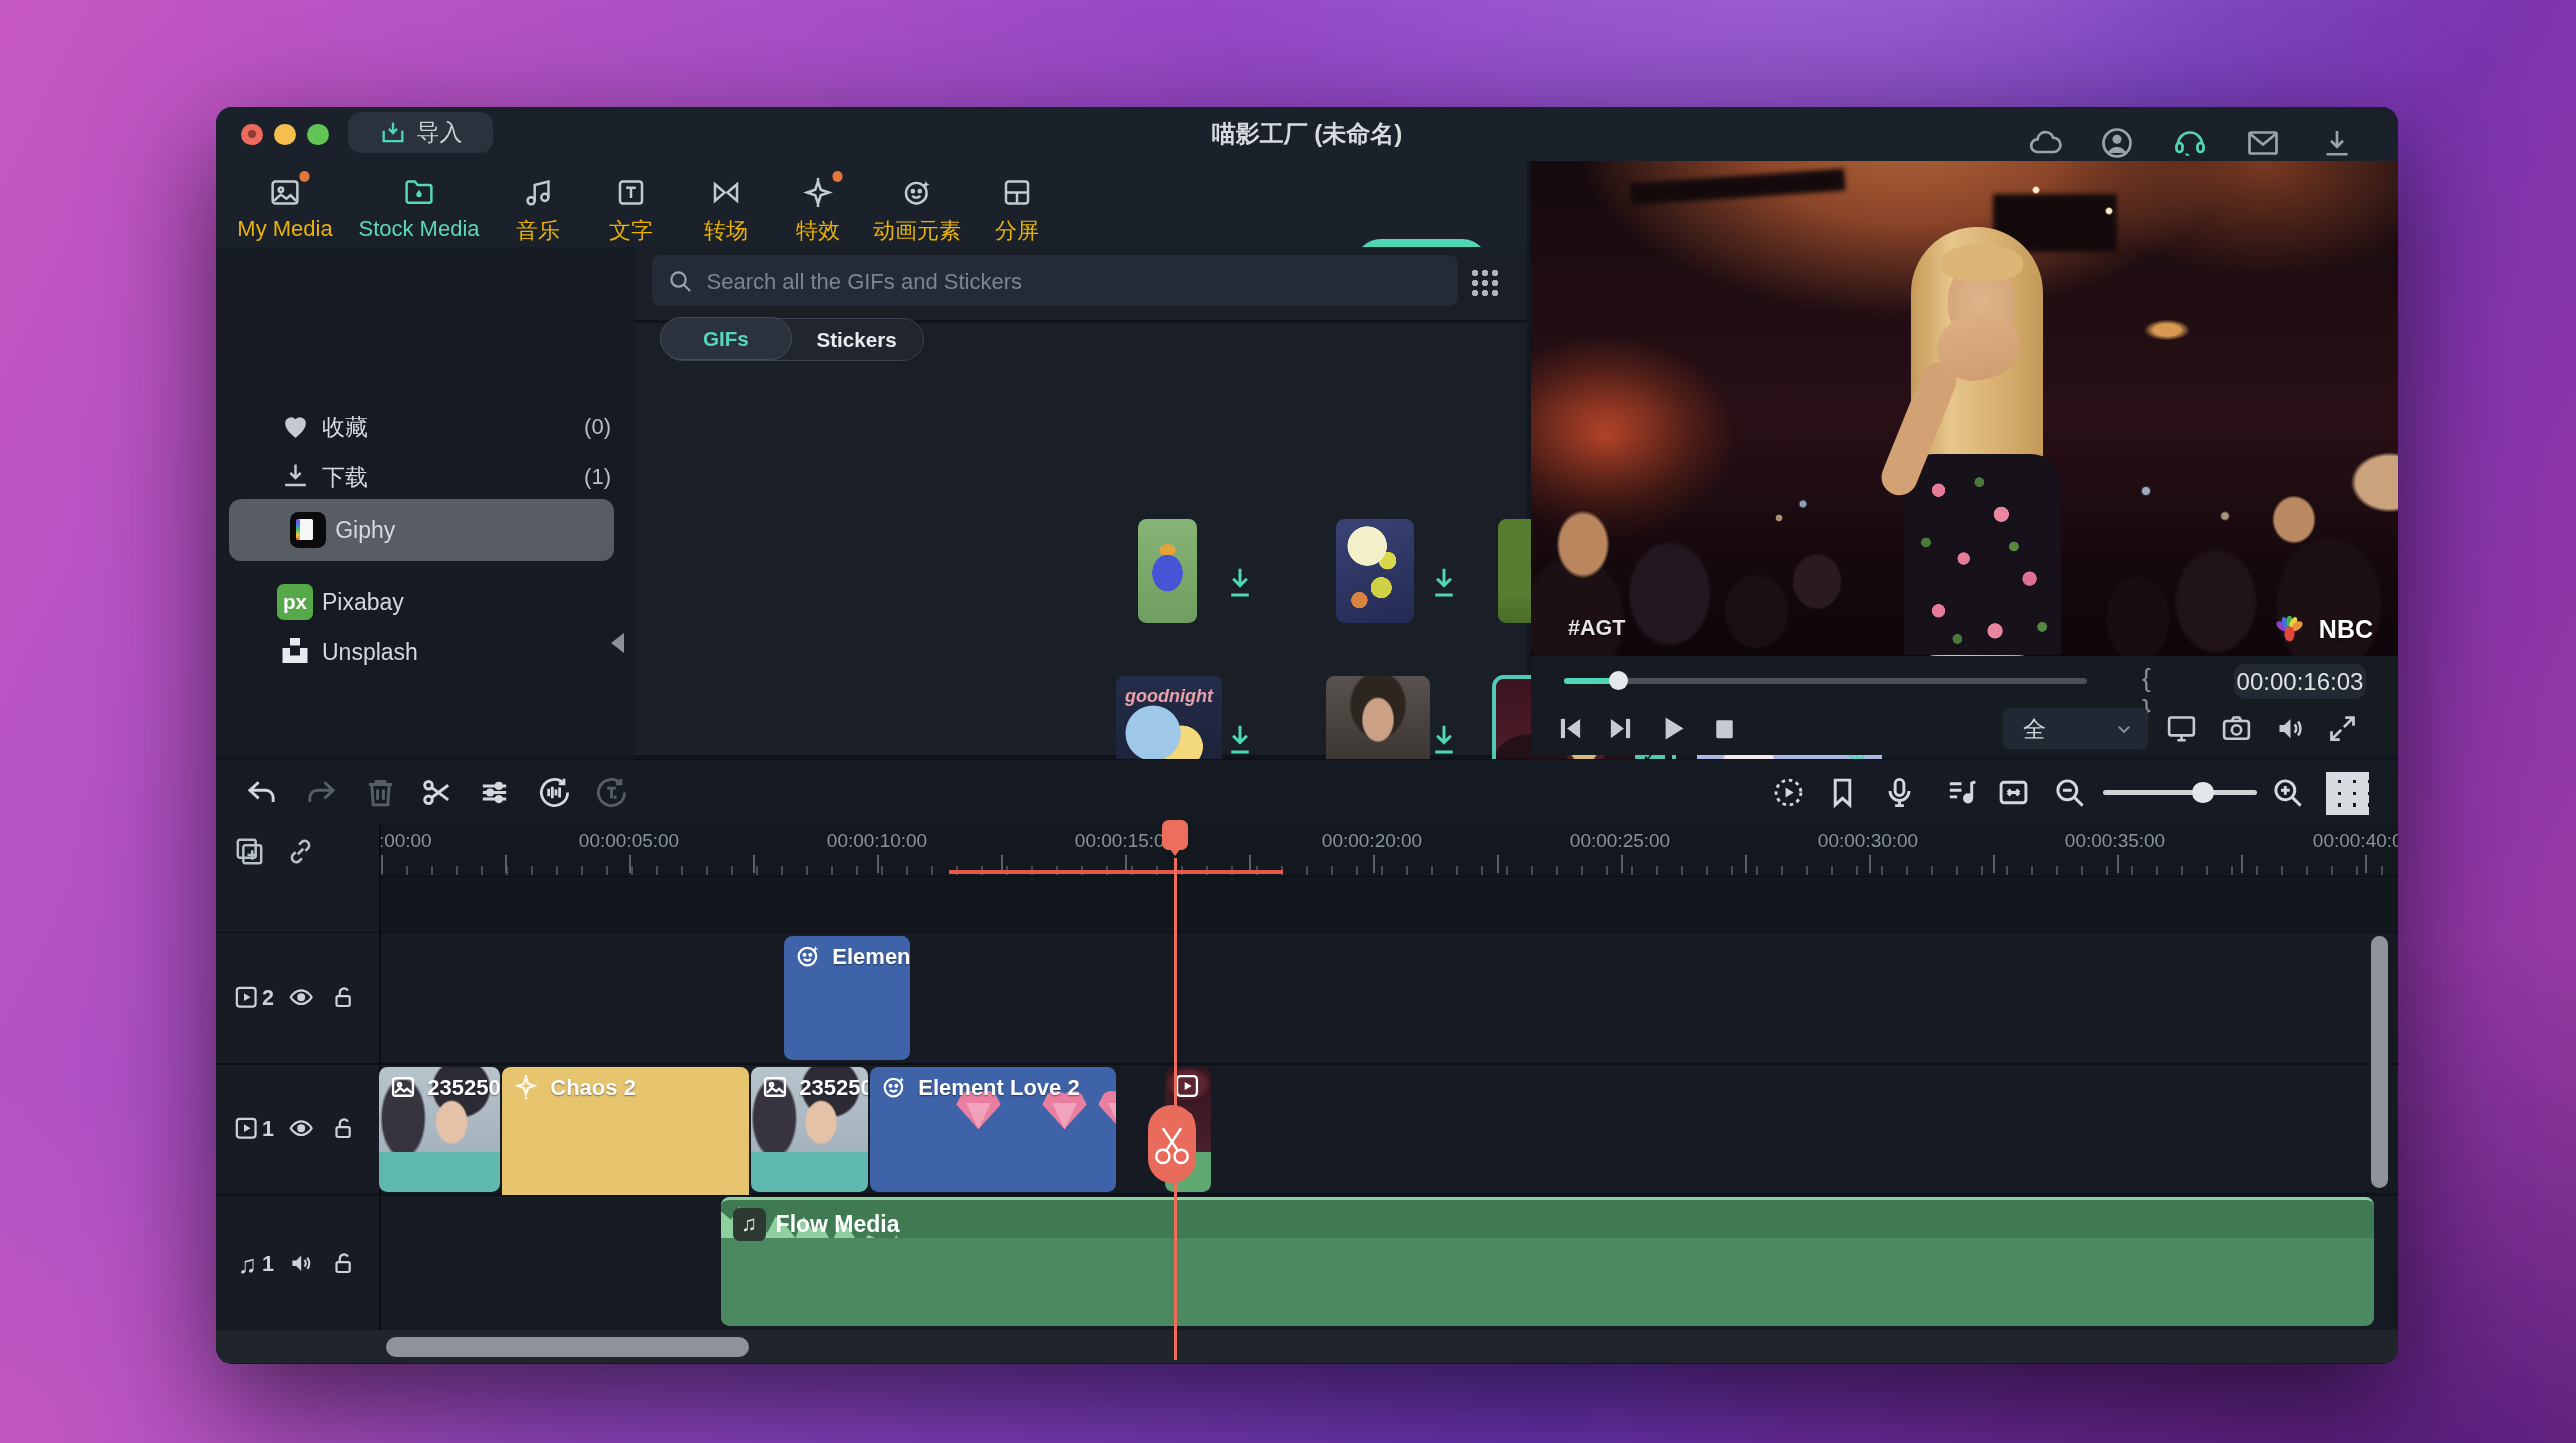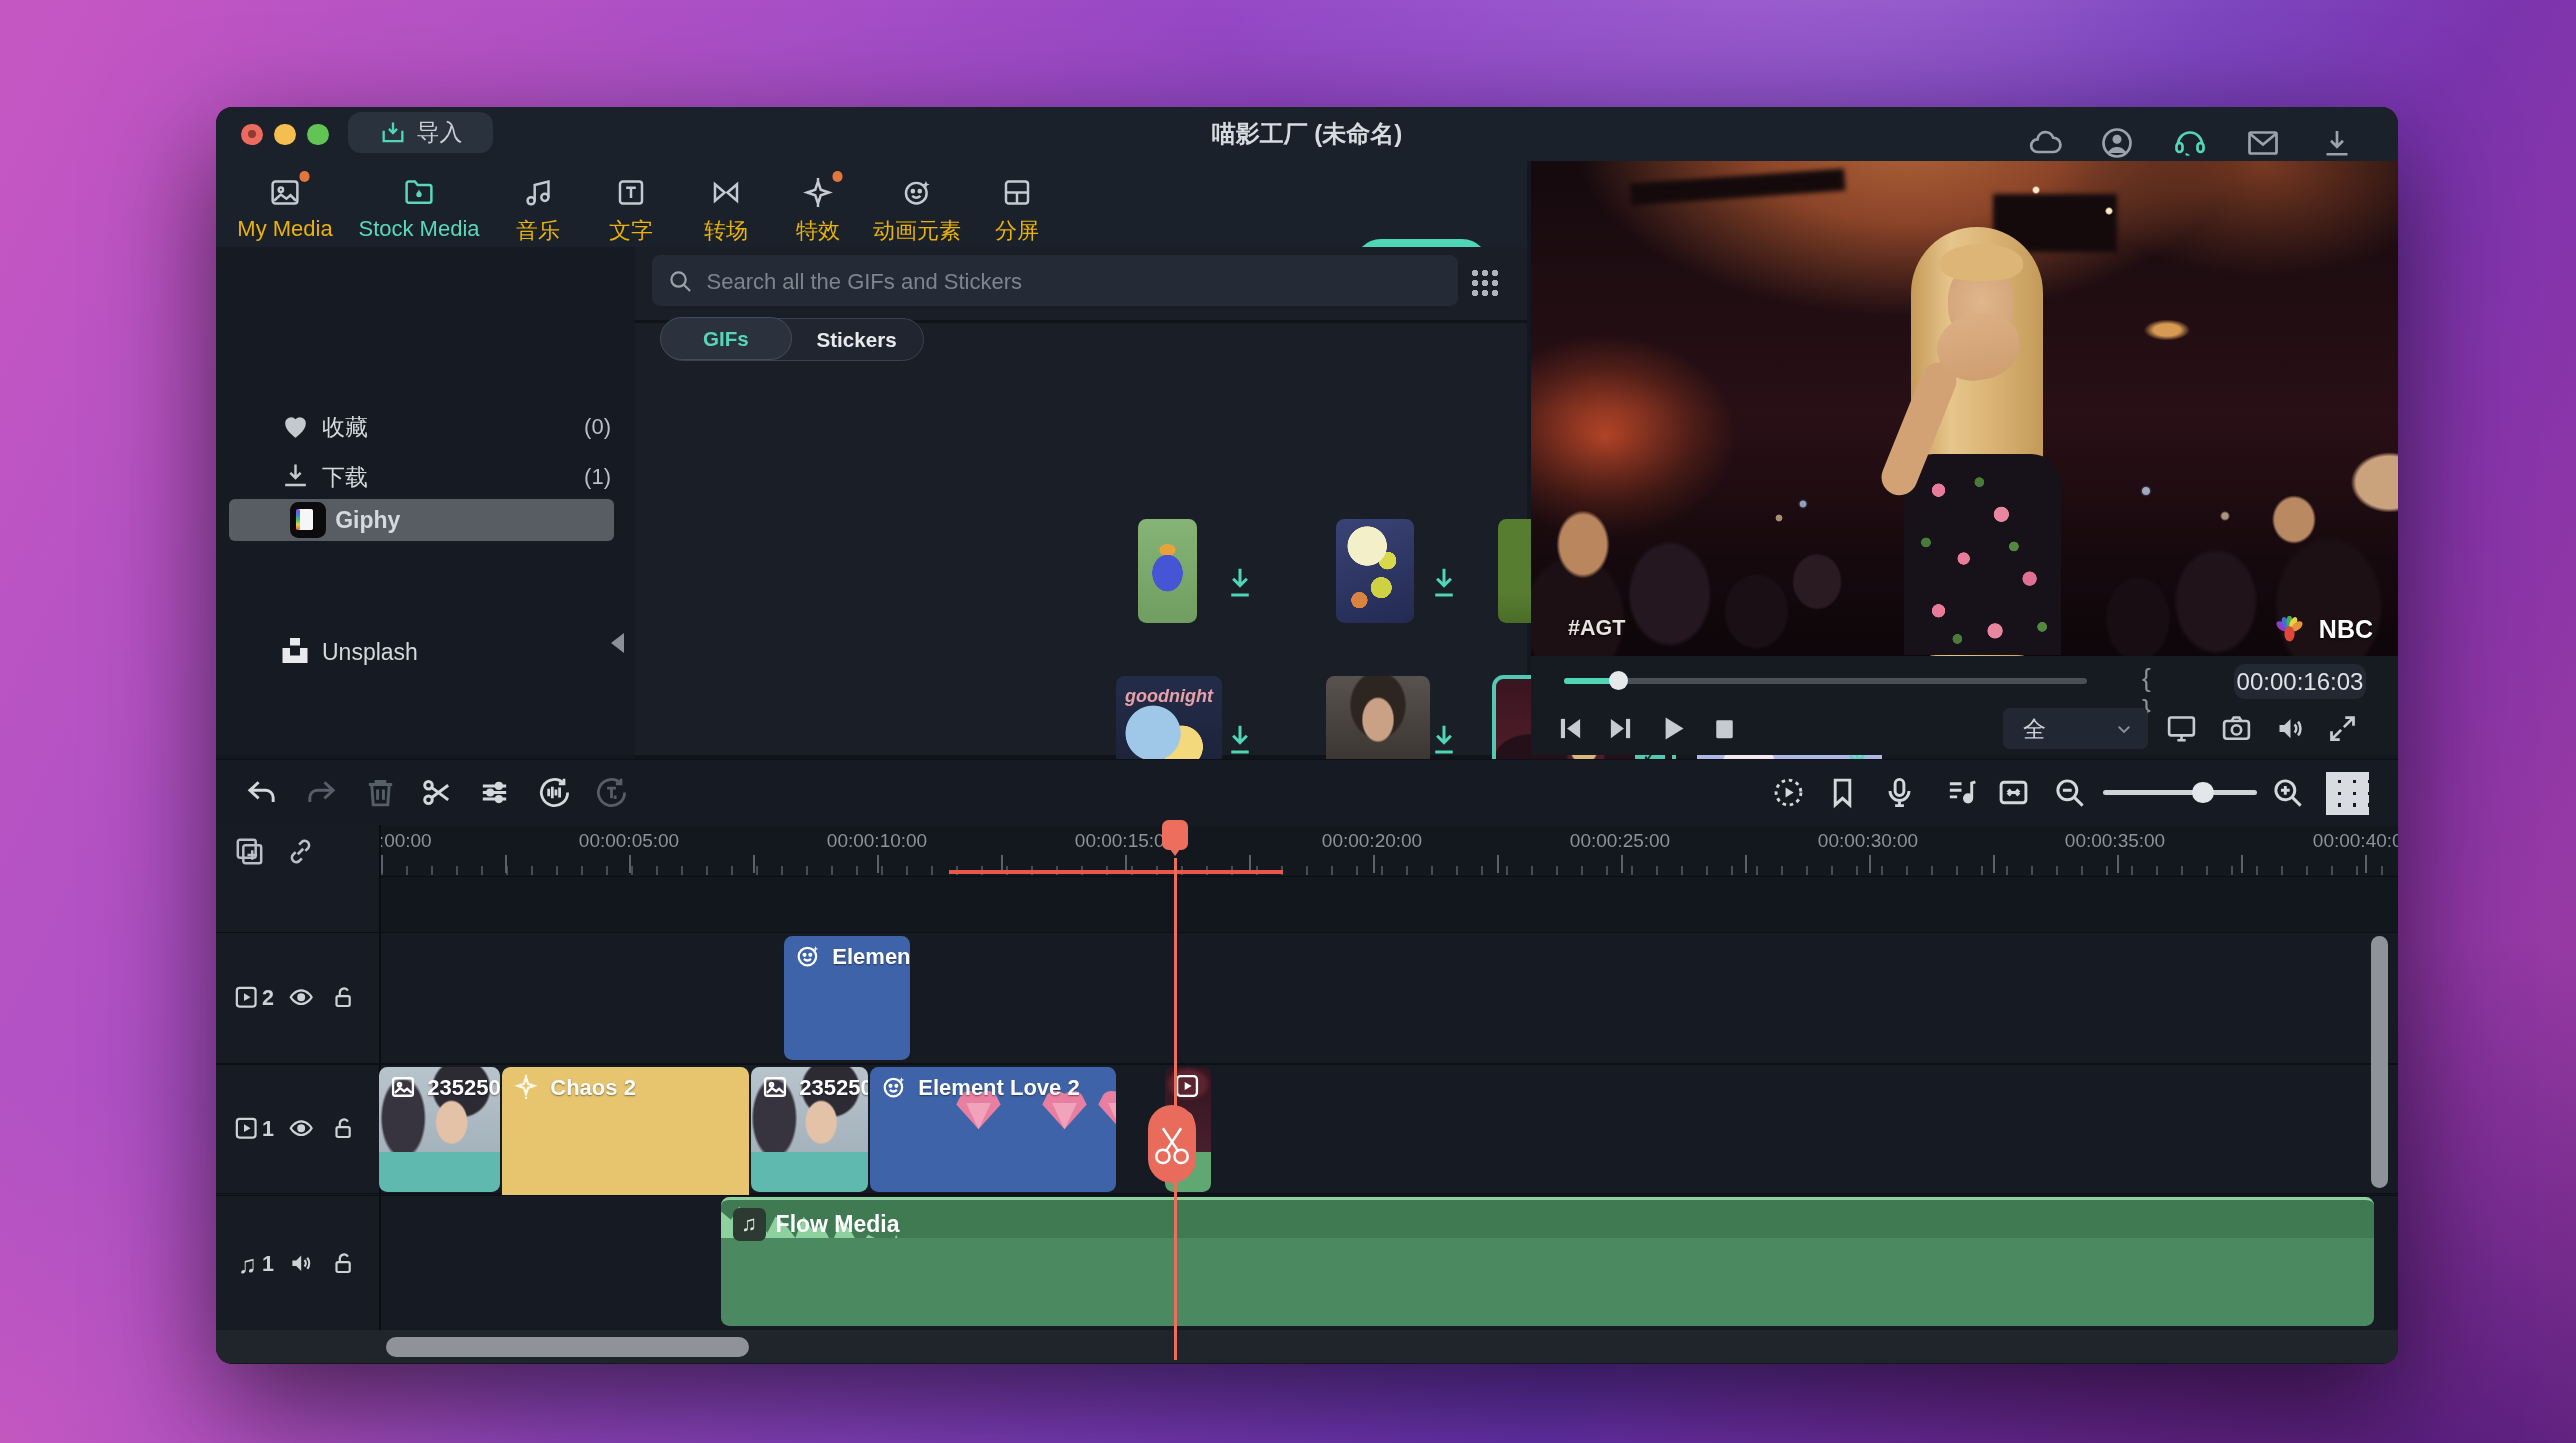--- a/index.html
+++ b/index.html
@@ -25,21 +25,21 @@
   .tabbar{left:0;top:54px;width:1311px;height:86px;background:#1b212b;border-bottom:1.7px solid #0d1016;}
   .tab{position:absolute;top:15px;width:149px;transform:translateX(-50%);display:flex;flex-direction:column;align-items:center;gap:6.6px;color:#eab308;font-size:22px;}
   .tab .ticon{width:33px;height:33px;color:#c4cad1;position:relative;}
   .tab.active{color:#5ad8bb;} .tab.active .ticon{color:#5ad8bb;}
   .dot{position:absolute;right:-8.3px;top:-5px;width:10.7px;height:10.7px;border-radius:50%;background:#e2773c;}
   .tab-underline{left:136px;top:137px;width:132px;height:5px;border-radius:2.5px;background:#5ad8bb;}
   .export-btn{left:1138px;top:78px;width:135px;height:54px;background:#4fd6b6;border-radius:27px;display:flex;align-items:center;justify-content:center;gap:10px;color:#0d241d;font-size:25px;font-weight:bold;}
   
   .sidebar{left:0;top:140px;width:419px;height:508px;background:#161b23;}
   .side-item{position:absolute;left:0;width:100%;height:51px;}
-  .side-sel{left:13.2px;top:252px;width:385px;height:42px;background:#585d64;border-radius:6px;font-weight:bold;}
+  .side-sel{left:13.2px;top:252px;width:385px;height:62px;background:#585d64;border-radius:12px;}
   .side-ico{position:absolute;left:64px;top:50%;transform:translateY(-50%);width:33px;height:33px;color:#c3c9cf;}
   .side-label{position:absolute;left:106px;top:50%;transform:translateY(-50%);color:#d5d9de;font-size:23px;}
   .side-count{position:absolute;left:337px;top:50%;transform:translateY(-50%);width:58px;text-align:right;color:#b9bfc6;font-size:22px;}
   .giphy-logo{position:absolute;left:61px;top:50%;transform:translateY(-50%);width:36px;height:36px;background:#0b0b0e;border-radius:8.3px;}
   .giphy-logo i{position:absolute;left:8.3px;top:6.6px;width:15px;height:21.5px;background:#f5f6f8;border-radius:1.7px;}
   .giphy-logo b{position:absolute;left:5.8px;top:6.6px;width:4.1px;height:21.5px;background:linear-gradient(#9a46e8,#3f78e8,#3fbf6a,#e8d23f,#e8633f);border-radius:1.7px;}
   .px-logo{position:absolute;left:61px;top:50%;transform:translateY(-50%);width:36px;height:36px;background:#55a948;border-radius:6.6px;color:#fff;font-size:20.6px;font-weight:bold;display:flex;align-items:center;justify-content:center;}
   .collapse{position:absolute;left:395px;top:386px;width:0;height:0;border-top:10px solid transparent;border-bottom:10px solid transparent;border-right:13.2px solid #8b9199;}
   
   .gifpanel{left:419px;top:140px;width:892px;height:508px;background:#191e27;border-bottom:5px solid #10141a;}
@@ -340,20 +340,24 @@
         <span class="side-label">下载</span>
         <span class="side-count">(1)</span>
       </div>
       <div class="a side-sel">
         <span class="giphy-logo">
             <i></i>
             <b></b>
           </span>
         <span class="side-label">Giphy</span>
       </div>
+      <div class="side-item" style="top:329px">
+        <span class="px-logo">px</span>
+        <span class="side-label">Pixabay</span>
+      </div>
       <div class="side-item" style="top:379px">
         <span class="side-ico">
             <svg width="30" height="30" viewBox="0 0 24 24" fill="#e8eaed">
               <path d="M8 2h8v6H8zM16 10h6v12H2V10h6v6h8v-6z"></path>
             </svg>
           </span>
         <span class="side-label">Unsplash</span>
       </div>
       <div class="collapse"></div>
     </div>

